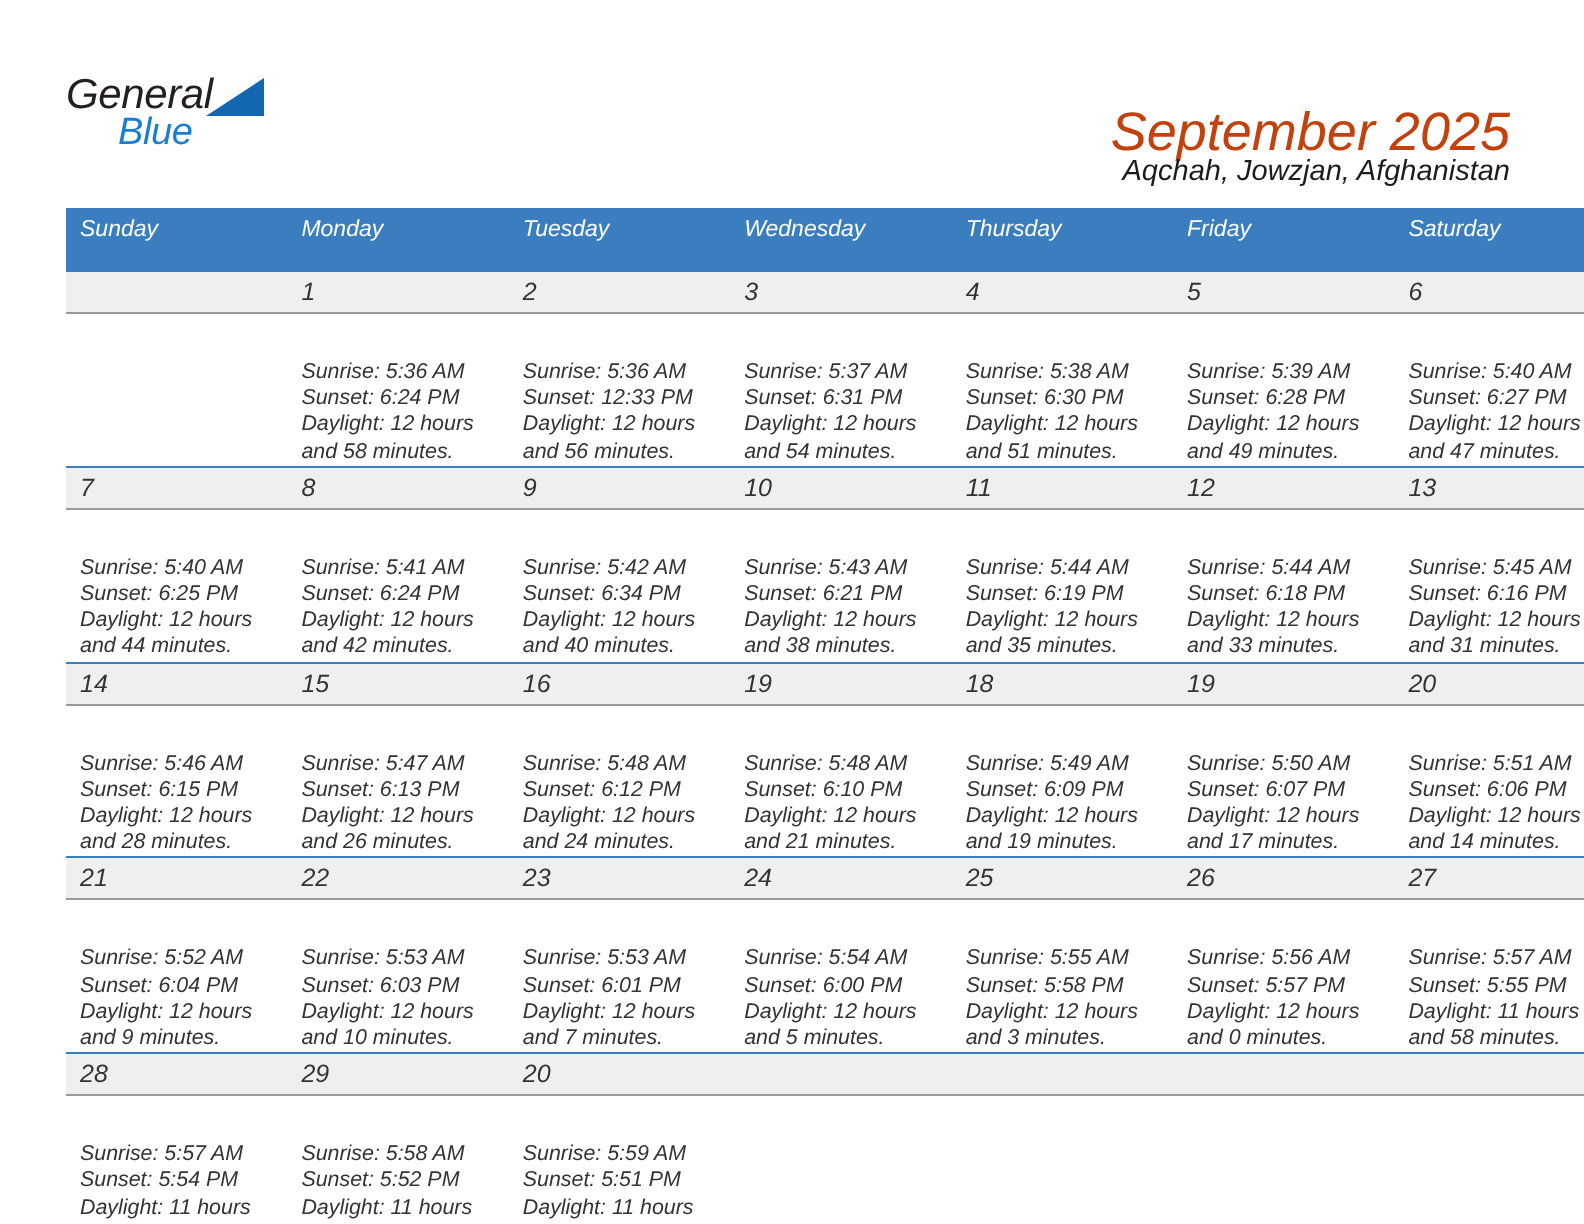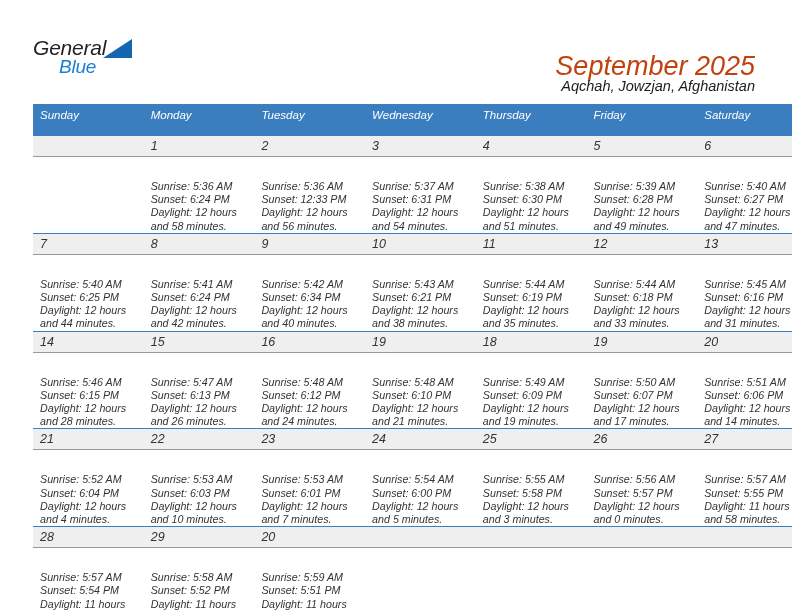--- a/index.html
+++ b/index.html
@@ -362,21 +362,21 @@
               </div>
             </td>
           </tr>
           <tr class="week-row">
             <td>
               <div class="daynum">21</div>
               <div class="info">
                 <div>Sunrise: 5:52 AM</div>
                 <div>Sunset: 6:04 PM</div>
                 <div>Daylight: 12 hours</div>
-                <div>and 4 minutes.</div>
+                <div>and 9 minutes.</div>
               </div>
             </td>
             <td>
               <div class="daynum">22</div>
               <div class="info">
                 <div>Sunrise: 5:53 AM</div>
                 <div>Sunset: 6:03 PM</div>
                 <div>Daylight: 12 hours</div>
                 <div>and 10 minutes.</div>
               </div>

